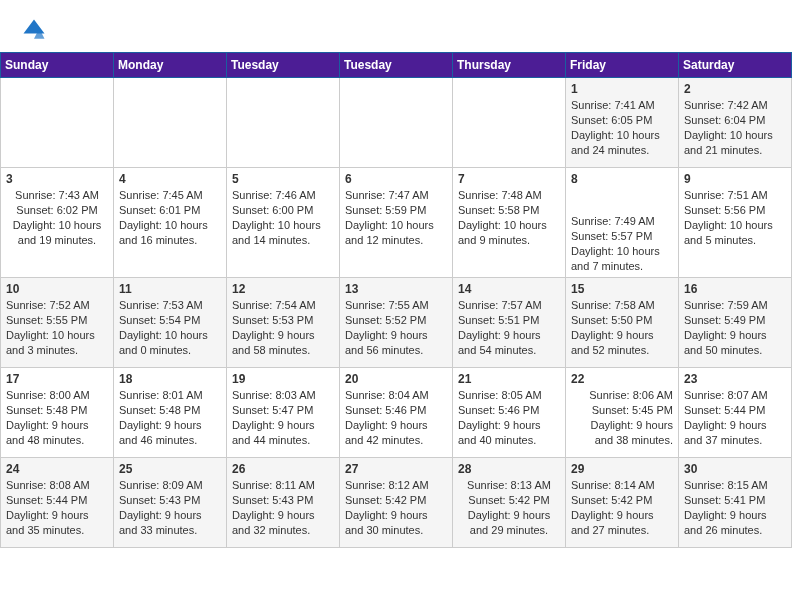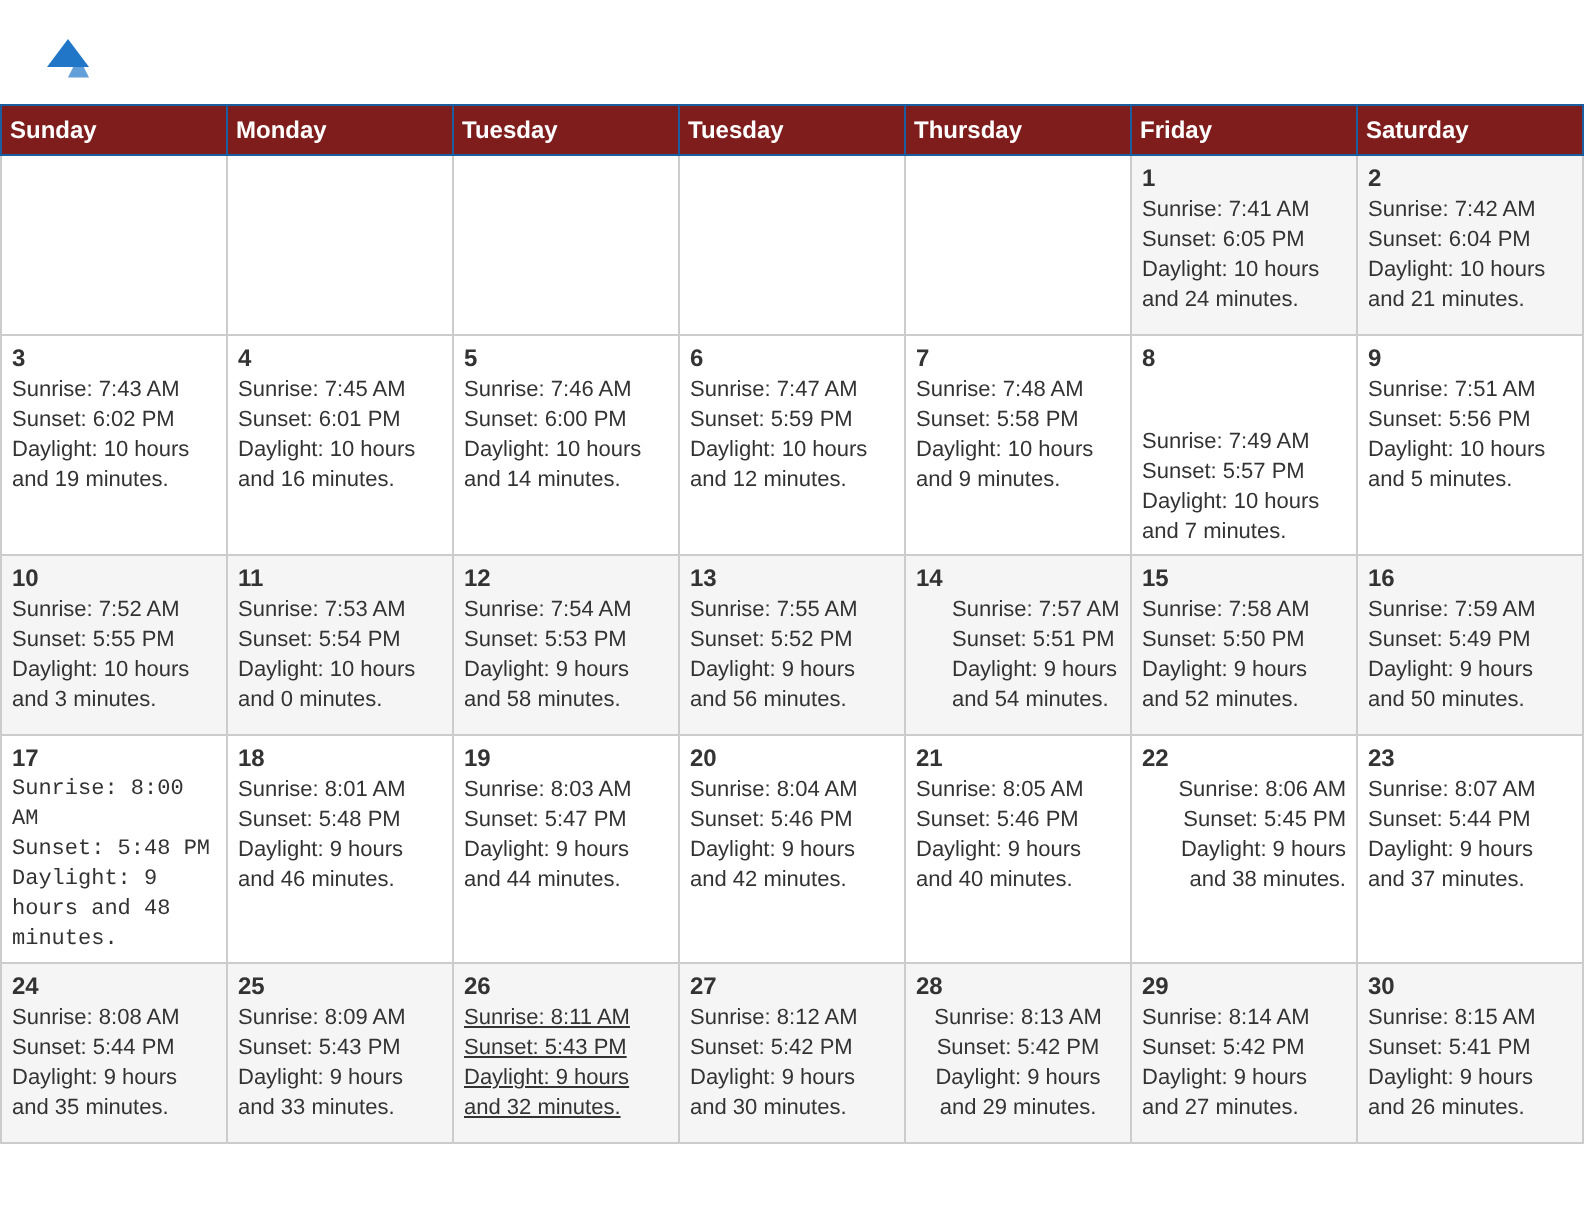--- a/index.html
+++ b/index.html
@@ -34,21 +34,21 @@
     }
     .title-block { text-align: right; }
     .title-block h1 { font-size: 32px; font-weight: bold; color: #333; }
     .title-block h2 { font-size: 16px; font-weight: normal; color: #333; }
     .calendar {
       width: 100%;
       border-collapse: collapse;
       font-size: 11px;
     }
     .calendar thead tr th {
-      background: #7f1d1d;
+      background: #4c1d95;
       color: #fff;
       padding: 5px 4px;
       text-align: left;
       font-size: 12px;
       font-weight: bold;
       border: 1px solid #1a5ea0;
     }
     .calendar tbody tr td {
       vertical-align: top;
       border: 1px solid #ccc;
@@ -126,21 +126,21 @@
         <td>
           <span class="day-num">2</span>
           <div class="day-info" style="white-space: pre-line;">Sunrise: 7:42 AM
 Sunset: 6:04 PM
 Daylight: 10 hours and 21 minutes.</div>
         </td>
       </tr>
       <tr>
         <td>
           <span class="day-num">3</span>
-          <div class="day-info" style="white-space: pre-line;">Sunrise: 7:43 AM
+          <div class="day-info" style="white-space: pre-line; text-align: center;">Sunrise: 7:43 AM
 Sunset: 6:02 PM
 Daylight: 10 hours and 19 minutes.</div>
         </td>
         <td>
           <span class="day-num">4</span>
           <div class="day-info" style="white-space: pre-line;">Sunrise: 7:45 AM
 Sunset: 6:01 PM
 Daylight: 10 hours and 16 minutes.</div>
         </td>
         <td>
@@ -194,41 +194,41 @@
 Daylight: 9 hours and 58 minutes.</div>
         </td>
         <td>
           <span class="day-num">13</span>
           <div class="day-info" style="white-space: pre-line;">Sunrise: 7:55 AM
 Sunset: 5:52 PM
 Daylight: 9 hours and 56 minutes.</div>
         </td>
         <td>
           <span class="day-num">14</span>
-          <div class="day-info" style="white-space: pre-line; margin-left: 18px;">Sunrise: 7:57 AM
+          <div class="day-info" style="white-space: pre-line;">Sunrise: 7:57 AM
 Sunset: 5:51 PM
 Daylight: 9 hours and 54 minutes.</div>
         </td>
         <td>
           <span class="day-num">15</span>
           <div class="day-info" style="white-space: pre-line;">Sunrise: 7:58 AM
 Sunset: 5:50 PM
 Daylight: 9 hours and 52 minutes.</div>
         </td>
         <td>
           <span class="day-num">16</span>
           <div class="day-info" style="white-space: pre-line;">Sunrise: 7:59 AM
 Sunset: 5:49 PM
 Daylight: 9 hours and 50 minutes.</div>
         </td>
       </tr>
       <tr>
         <td>
           <span class="day-num">17</span>
-          <div class="day-info" style="white-space: pre-line; font-family: Liberation Mono, monospace;">Sunrise: 8:00 AM
+          <div class="day-info" style="white-space: pre-line;">Sunrise: 8:00 AM
 Sunset: 5:48 PM
 Daylight: 9 hours and 48 minutes.</div>
         </td>
         <td>
           <span class="day-num">18</span>
           <div class="day-info" style="white-space: pre-line;">Sunrise: 8:01 AM
 Sunset: 5:48 PM
 Daylight: 9 hours and 46 minutes.</div>
         </td>
         <td>
@@ -270,21 +270,21 @@
 Daylight: 9 hours and 35 minutes.</div>
         </td>
         <td>
           <span class="day-num">25</span>
           <div class="day-info" style="white-space: pre-line;">Sunrise: 8:09 AM
 Sunset: 5:43 PM
 Daylight: 9 hours and 33 minutes.</div>
         </td>
         <td>
           <span class="day-num">26</span>
-          <div class="day-info" style="white-space: pre-line; text-decoration: underline;">Sunrise: 8:11 AM
+          <div class="day-info" style="white-space: pre-line;">Sunrise: 8:11 AM
 Sunset: 5:43 PM
 Daylight: 9 hours and 32 minutes.</div>
         </td>
         <td>
           <span class="day-num">27</span>
           <div class="day-info" style="white-space: pre-line;">Sunrise: 8:12 AM
 Sunset: 5:42 PM
 Daylight: 9 hours and 30 minutes.</div>
         </td>
         <td>

